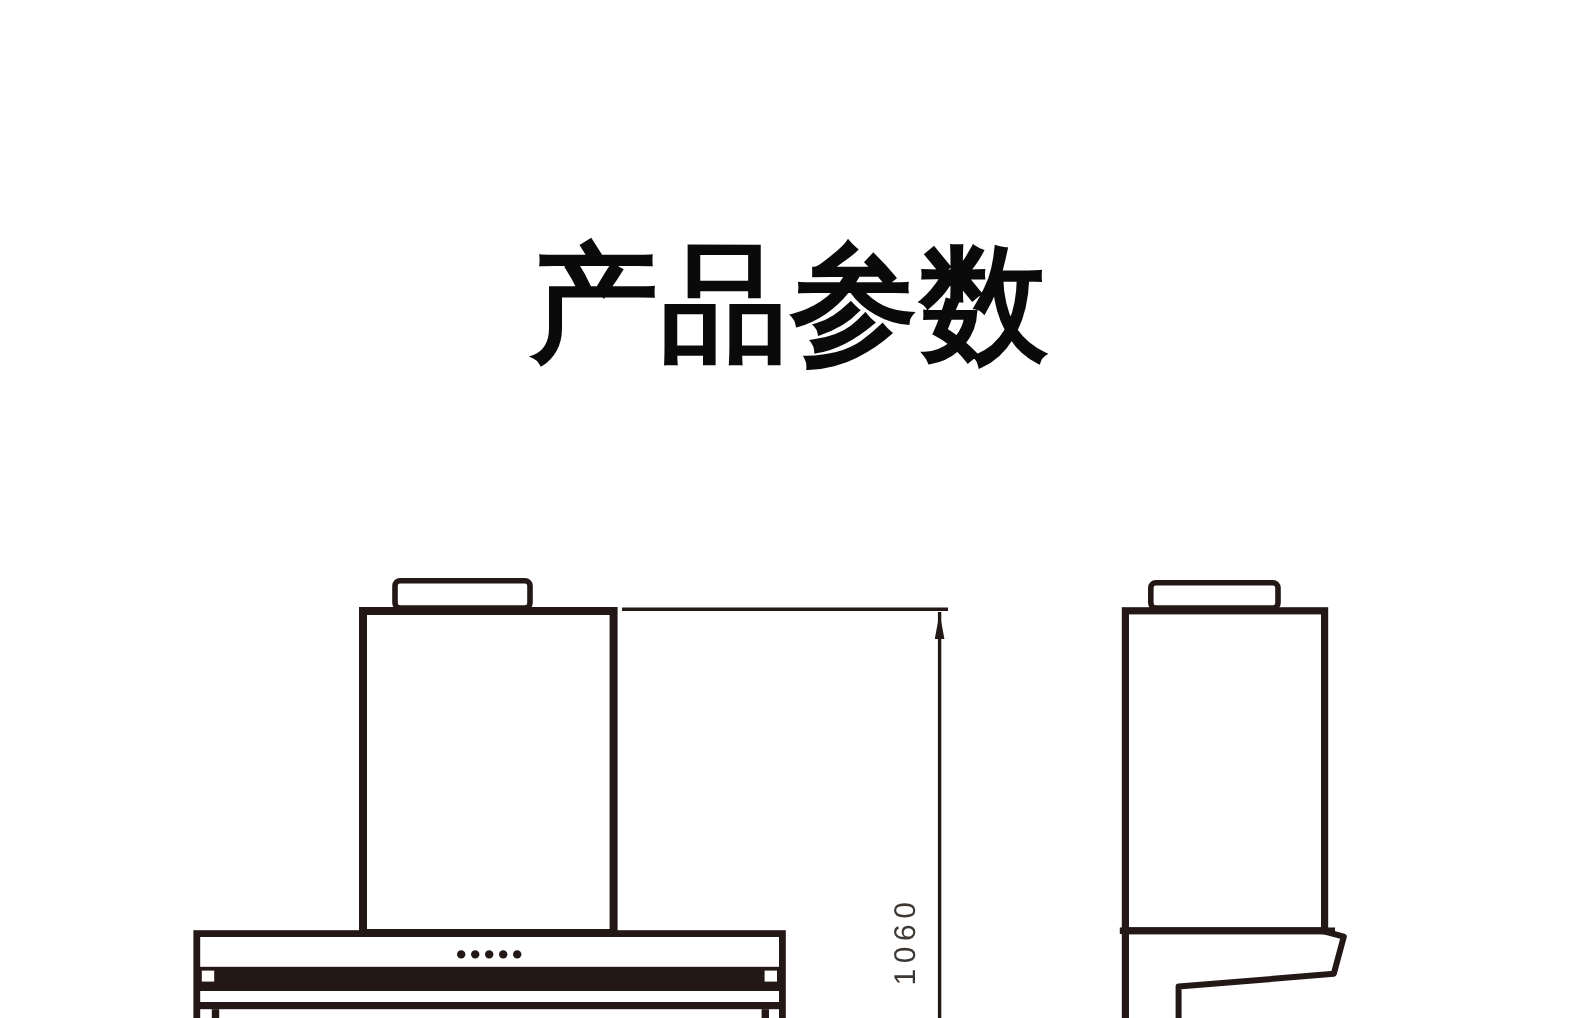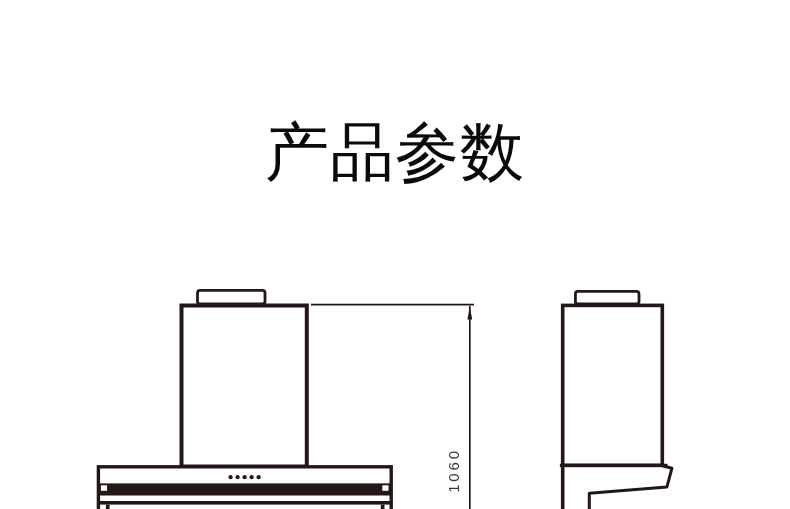--- a/index.html
+++ b/index.html
@@ -17,21 +17,21 @@
     font-family:"Liberation Sans","DejaVu Sans",sans-serif;
   }
   .page-title{
     position:absolute;
     top:119px;left:0;
     width:790px;
     margin:0;
     text-align:center;
     font-size:64px;
     line-height:1.05;
-    font-weight:400;
+    font-weight:700;
     letter-spacing:1px;
     color:var(--title-color);
   }
   svg.drawing{
     position:absolute;
     top:0;left:0;
     width:790px;height:509px;
     display:block;
   }
   .ink-stroke{stroke:var(--line);fill:none;}

